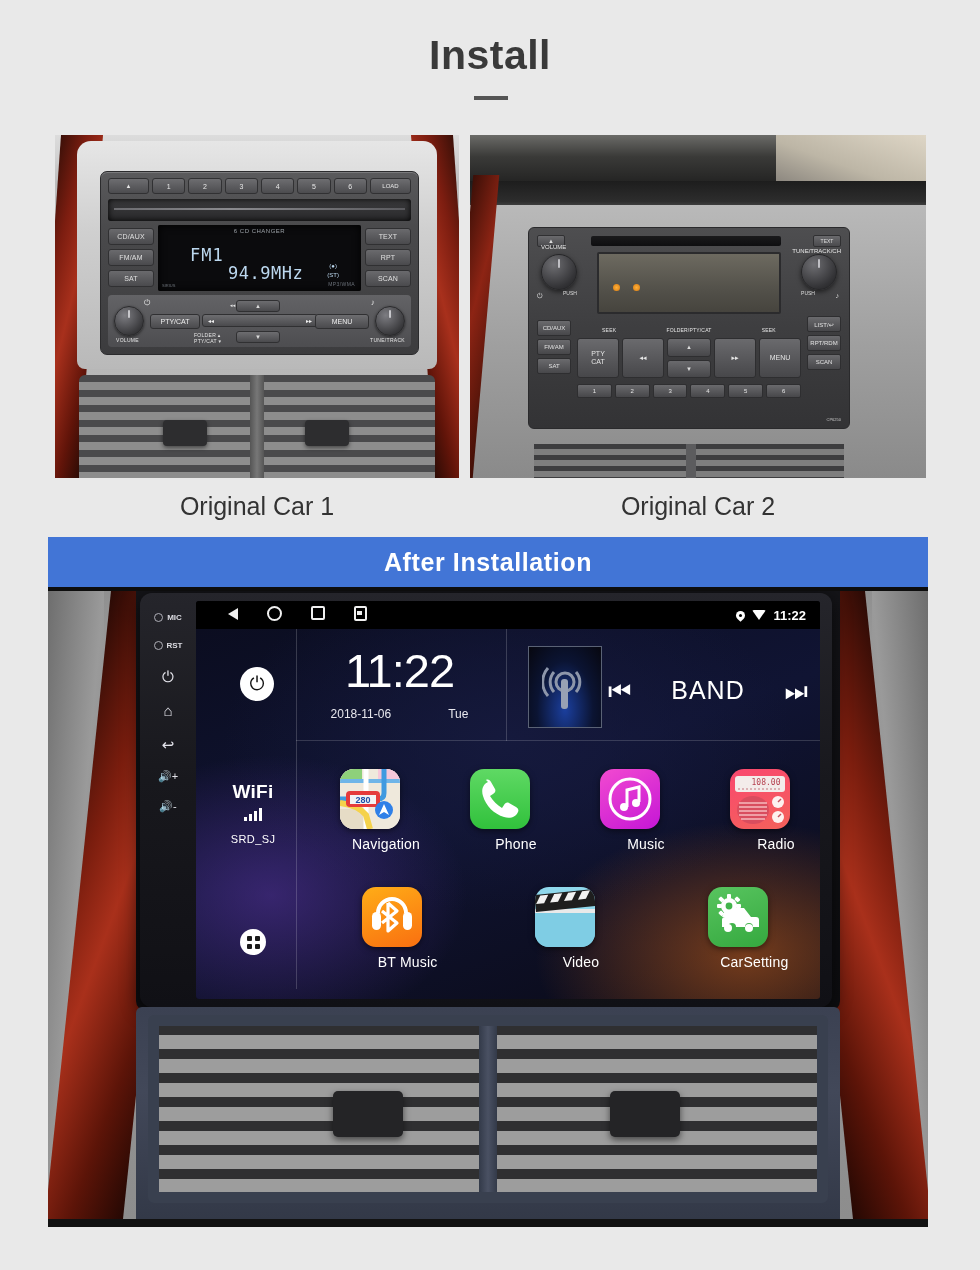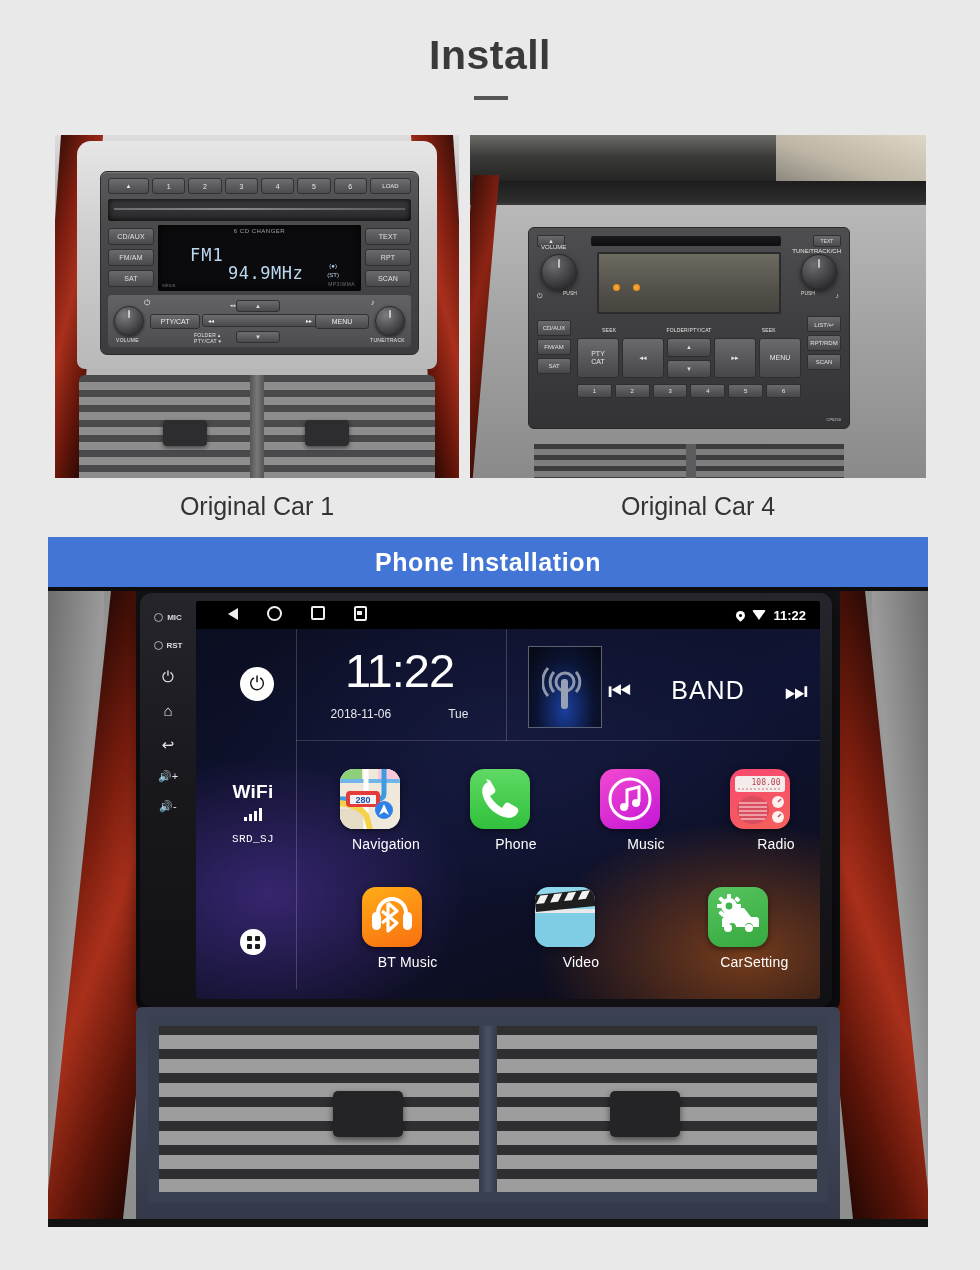--- a/index.html
+++ b/index.html
@@ -252,21 +252,21 @@
   .band-row .band-label{font-size:25px;letter-spacing:1px;}
 
   .and-apps{position:absolute;left:0;top:112px;width:100%;height:258px;}
   .app-row{position:absolute;left:5px;width:100%;height:118px;display:flex;align-items:center;}
   .app-row.r1{top:10px;}
   .app-row.r2{top:128px;}
   .side-slot{width:104px;display:flex;flex-direction:column;align-items:center;padding-top:6px;}
   .wifi-name{color:#fff;font-size:19px;font-weight:bold;letter-spacing:.3px;}
   .wifi-bars{display:flex;align-items:flex-end;gap:2px;height:14px;margin-top:4px;}
   .wifi-bars i{display:block;width:3px;background:#fff;}
-  .wifi-ssid{color:#fff;font-size:11px;margin-top:12px;letter-spacing:.4px;font-family:Liberation Mono, monospace;}
+  .wifi-ssid{color:#fff;font-size:11px;margin-top:12px;letter-spacing:.4px;}
   .grid-btn{width:26px;height:26px;border-radius:50%;background:#fff;margin-top:22px;
     display:flex;align-items:center;justify-content:center;}
   .grid-btn i{display:grid;grid-template-columns:5px 5px;grid-template-rows:5px 5px;gap:3px;}
   .grid-btn i b{background:#1a1a1a;border-radius:1px;display:block;}
   .app{flex:1;display:flex;flex-direction:column;align-items:center;}
   .app-icon{width:60px;height:60px;border-radius:14px;position:relative;overflow:hidden;
     box-shadow:0 2px 6px rgba(0,0,0,.5);}
   .app-label{color:#fff;font-size:14px;margin-top:7px;letter-spacing:.2px;white-space:nowrap;margin-left:32px;}
 
   
@@ -434,23 +434,23 @@
       <div class="c2-pbtn">4</div>
       <div class="c2-pbtn">5</div>
       <div class="c2-pbtn">6</div>
     </div>
     <div style="position:absolute;right:8px;bottom:6px;color:#c8c8c8;font-size:4px;">CP6250</div>
   </div>
 
   <div class="c2-vents"></div>
   <div class="c2-vdiv"></div>
 </div>
-<div class="cap" id="cap-right">Original Car 4</div>
-
-<div class="banner">Phone  Installation</div>
+<div class="cap" id="cap-right">Original Car 2</div>
+
+<div class="banner">After  Installation</div>
 <div class="banner-rule"></div>
 
 <div id="photo-bottom">
   <div class="bp-bg"></div>
   <div class="bp-side-l"></div>
   <div class="bp-side-r"></div>
   <div class="bp-wood-l"></div>
   <div class="bp-wood-r"></div>
   <div class="bp-bezel-dark"></div>
 

